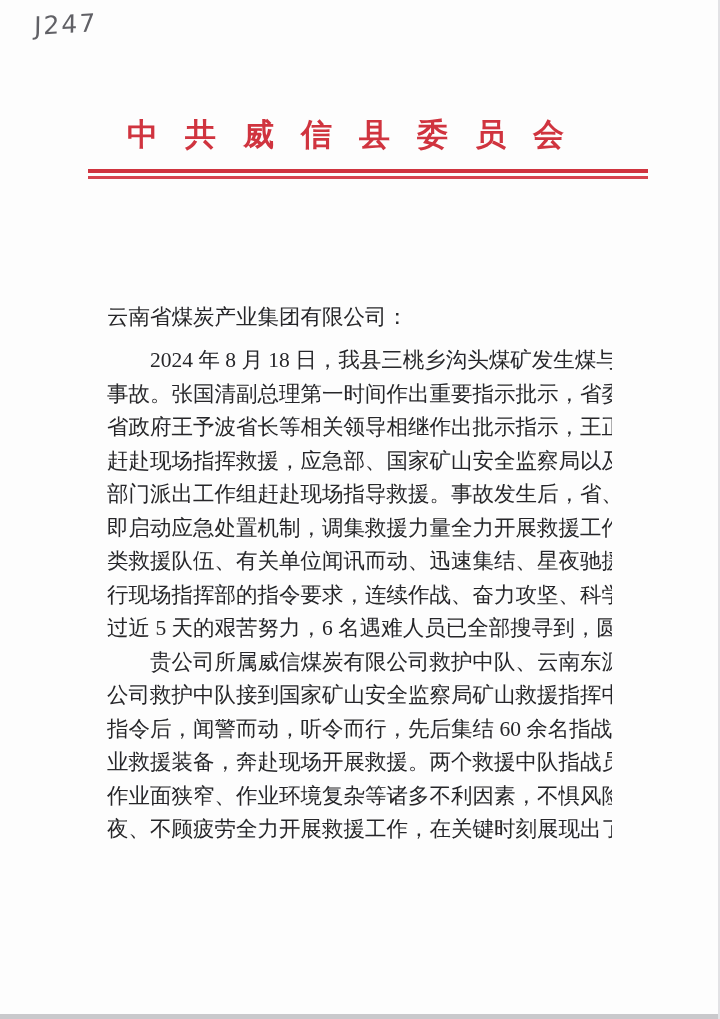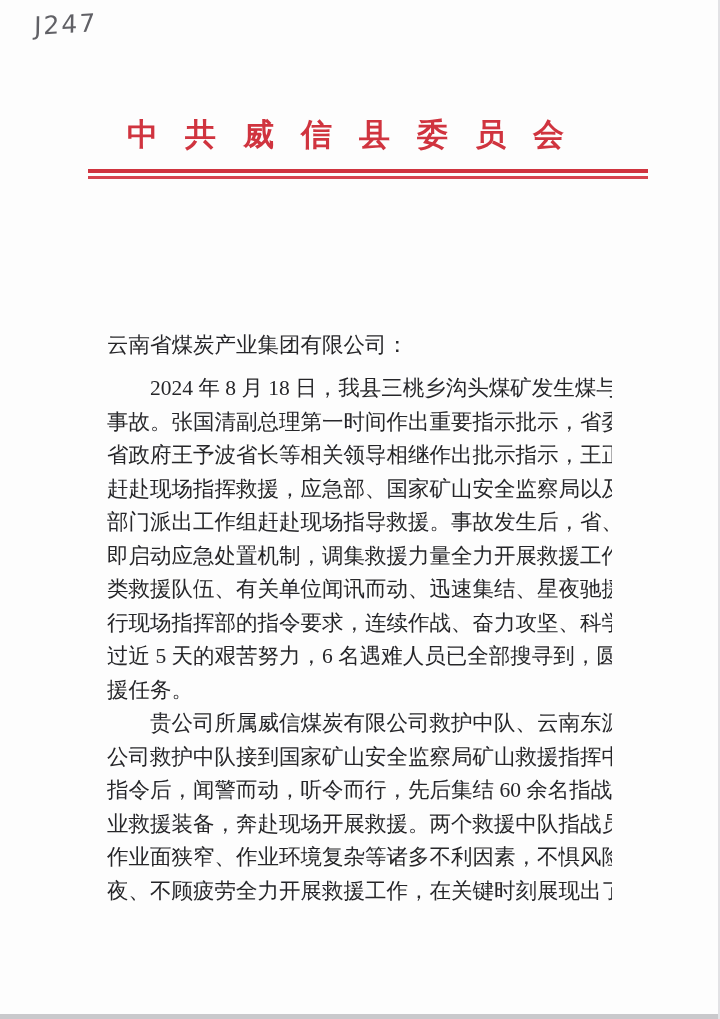--- a/index.html
+++ b/index.html
@@ -76,21 +76,20 @@
     position: absolute;
     top: 300px;
     left: 107px;
     width: 505px;
     color: #262629;
     font-size: 21.5px;
     line-height: 34px;
   }
   .salutation {
     line-height: 34px;
-    margin-top: 28px;
   }
   .para { margin: 0; }
   .para1 { margin-top: 10px; }
   .para .doc-line {
     line-height: 33.5px;
     text-align: justify;
     text-align-last: justify;
     height: 33.5px;
     overflow: hidden;
     white-space: nowrap;
@@ -121,21 +120,20 @@
     <div class="para para1">
         <div class="doc-line">2024 年 8 月 18 日，我县三桃乡沟头煤矿发生煤与瓦斯突出</div>
         <div class="doc-line">事故。张国清副总理第一时间作出重要指示批示，省委王宁书记、</div>
         <div class="doc-line">省政府王予波省长等相关领导相继作出批示指示，王正英副省长</div>
         <div class="doc-line">赶赴现场指挥救援，应急部、国家矿山安全监察局以及省市相关</div>
         <div class="doc-line">部门派出工作组赶赴现场指导救援。事故发生后，省、市、县立</div>
         <div class="doc-line">即启动应急处置机制，调集救援力量全力开展救援工作。各级各</div>
         <div class="doc-line">类救援队伍、有关单位闻讯而动、迅速集结、星夜驰援，坚决执</div>
         <div class="doc-line">行现场指挥部的指令要求，连续作战、奋力攻坚、科学救援，经</div>
         <div class="doc-line">过近 5 天的艰苦努力，6 名遇难人员已全部搜寻到，圆满完成救</div>
-        <div class="doc-line">援任务。</div>
       </div>
 
     <div class="para para2">
         <div class="doc-line">贵公司所属威信煤炭有限公司救护中队、云南东源煤业有限</div>
         <div class="doc-line">公司救护中队接到国家矿山安全监察局矿山救援指挥中心救援</div>
         <div class="doc-line">指令后，闻警而动，听令而行，先后集结 60 余名指战员携带专</div>
         <div class="doc-line">业救援装备，奔赴现场开展救援。两个救援中队指战员全力克服</div>
         <div class="doc-line">作业面狭窄、作业环境复杂等诸多不利因素，不惧风险、不分昼</div>
         <div class="doc-line">夜、不顾疲劳全力开展救援工作，在关键时刻展现出了极高的专</div>
       </div>

